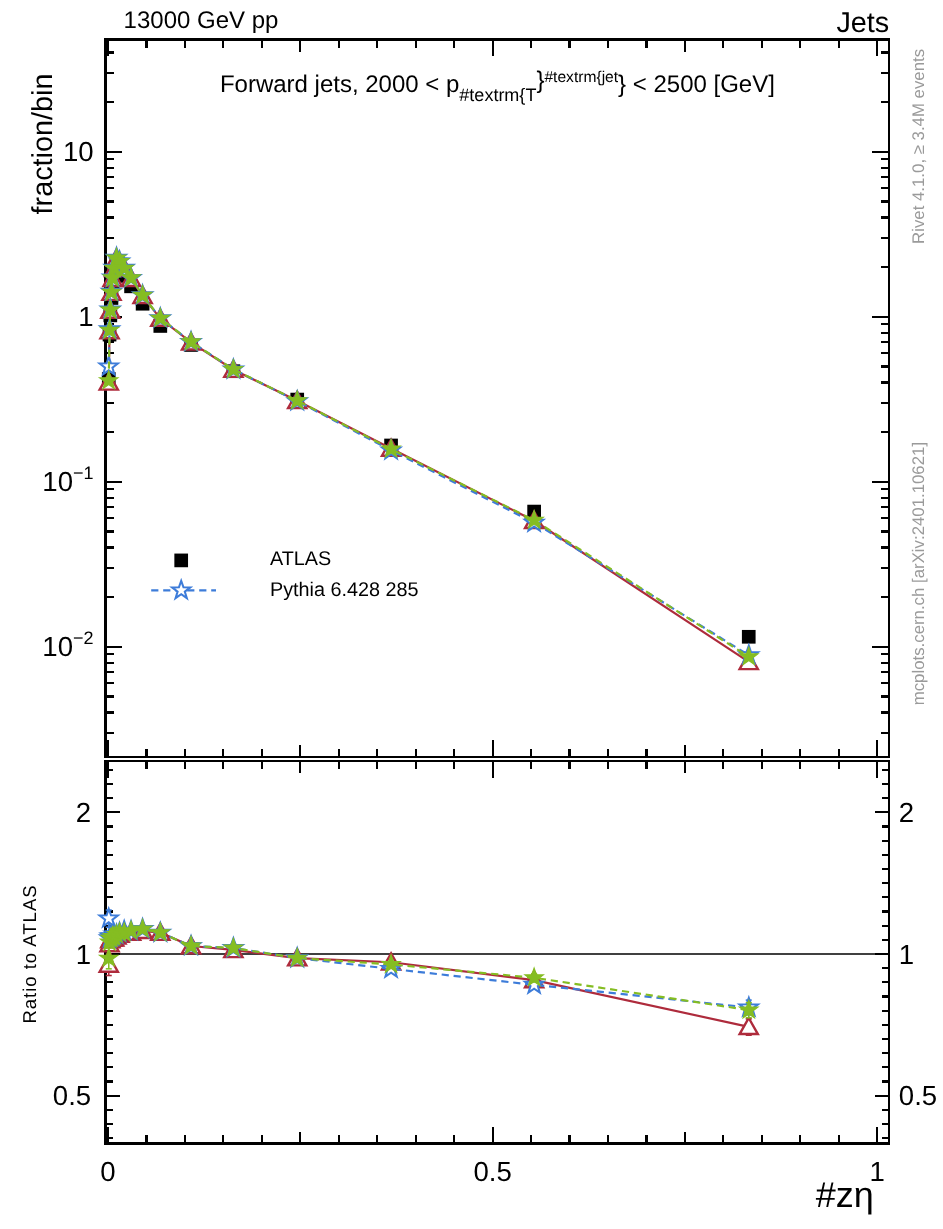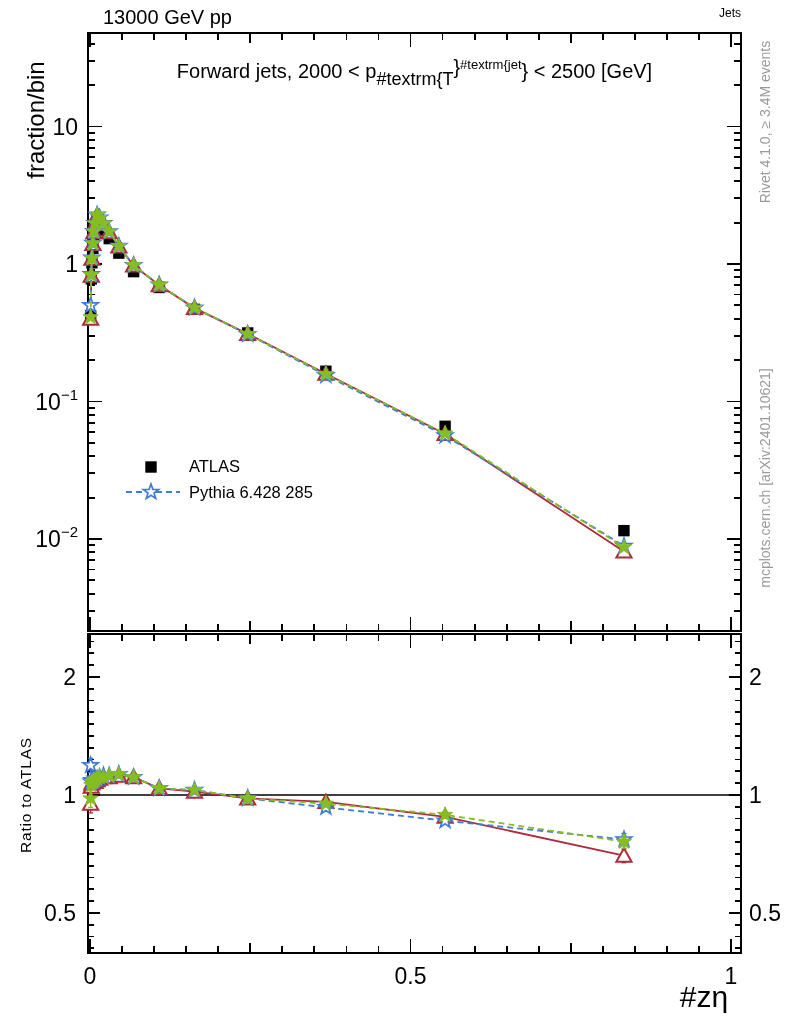--- a/index.html
+++ b/index.html
@@ -2,36 +2,36 @@
 <html><head>
 <meta charset="utf-8">
 <style>
   html,body{margin:0;padding:0;background:#fff;}
   .page{position:relative;width:786px;height:1024px;background:#fff;overflow:hidden;
         font-family:"Liberation Sans",sans-serif;color:#000;}
   .page *{box-sizing:border-box;}
   svg text{font-family:"Liberation Sans",sans-serif;fill:#000;}
   .abs{position:absolute;white-space:nowrap;}
   .hdr-left{left:103px;top:6px;font-size:20px;}
-  .hdr-right{right:45px;top:6px;font-size:12px;}
+  .hdr-right{right:45px;top:6px;font-size:24px;}
   .plot-title{left:88px;top:56px;width:653px;text-align:center;font-size:20px;}
-  .t-sub{font-size:18px;vertical-align:-7px;}
+  .t-sub{font-size:15px;vertical-align:-7px;}
   .t-mid{font-size:20px;vertical-align:4px;}
   .t-sup{font-size:13px;vertical-align:9px;text-align:center;}
   .ylab-top{left:36px;top:120px;transform:translate(-50%,-50%) rotate(-90deg);font-size:24px;}
   .ylab-ratio{left:26px;top:795px;transform:translate(-50%,-50%) rotate(-90deg);
               font-size:15.5px;letter-spacing:0.8px;}
   .xlab{left:704px;top:997px;transform:translate(-50%,-50%);font-size:30px;}
   .wm{left:416px;top:597px;transform:translate(-50%,-50%);font-size:17px;color:#b4b4b4;}
   .cap-rivet{left:765px;top:122px;transform:translate(-50%,-50%) rotate(-90deg);
              font-size:14px;color:#9a9a9a;}
   .cap-mcplots{left:765px;top:478px;transform:translate(-50%,-50%) rotate(-90deg);
                font-size:14px;color:#9a9a9a;}
   .legend{position:absolute;left:125px;top:454px;}
-  .lrow{display:flex;align-items:center;height:25.5px;}
+  .lrow{display:flex;align-items:center;height:25.5px;gap:36px;}
   .lrow .lsw{width:58px;height:24px;flex:0 0 58px;}
   .lrow .llab{margin-left:6px;font-size:16.5px;}
 </style>
 </head>
 <body>
 
 <div class="page">
 
   <svg id="plot-svg" width="786" height="1024" viewBox="0 0 786 1024">
       <g>

